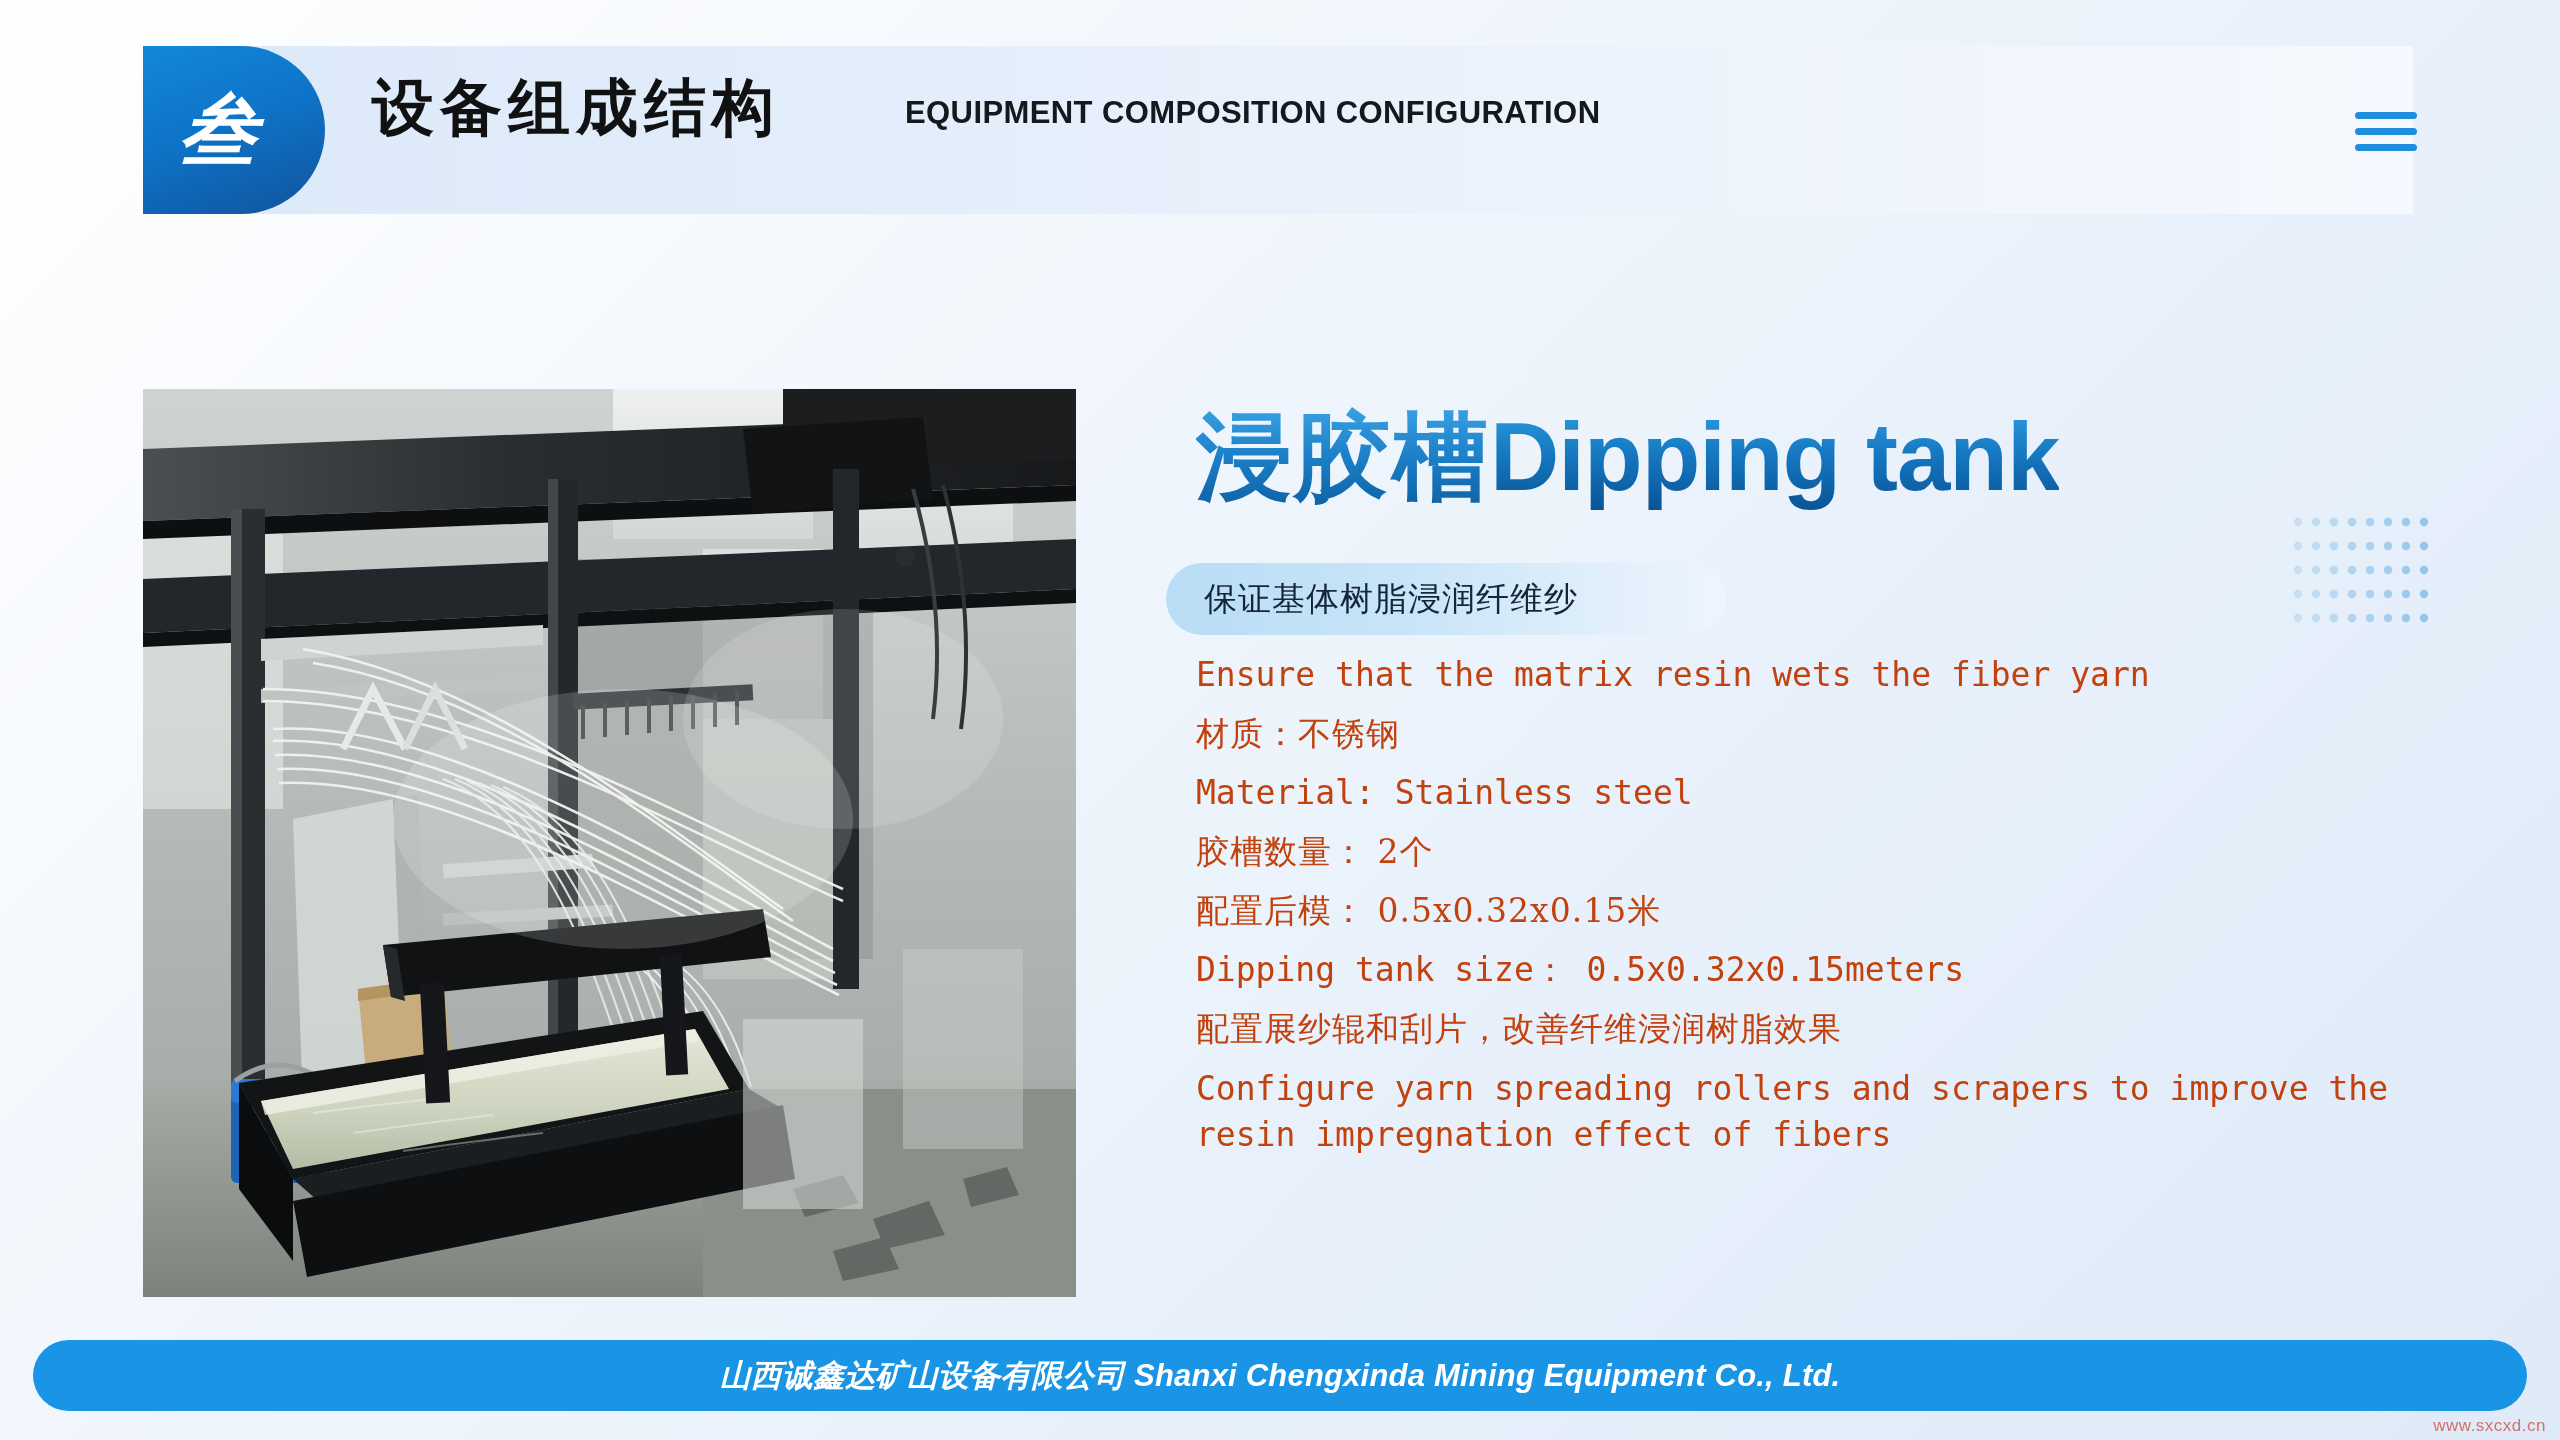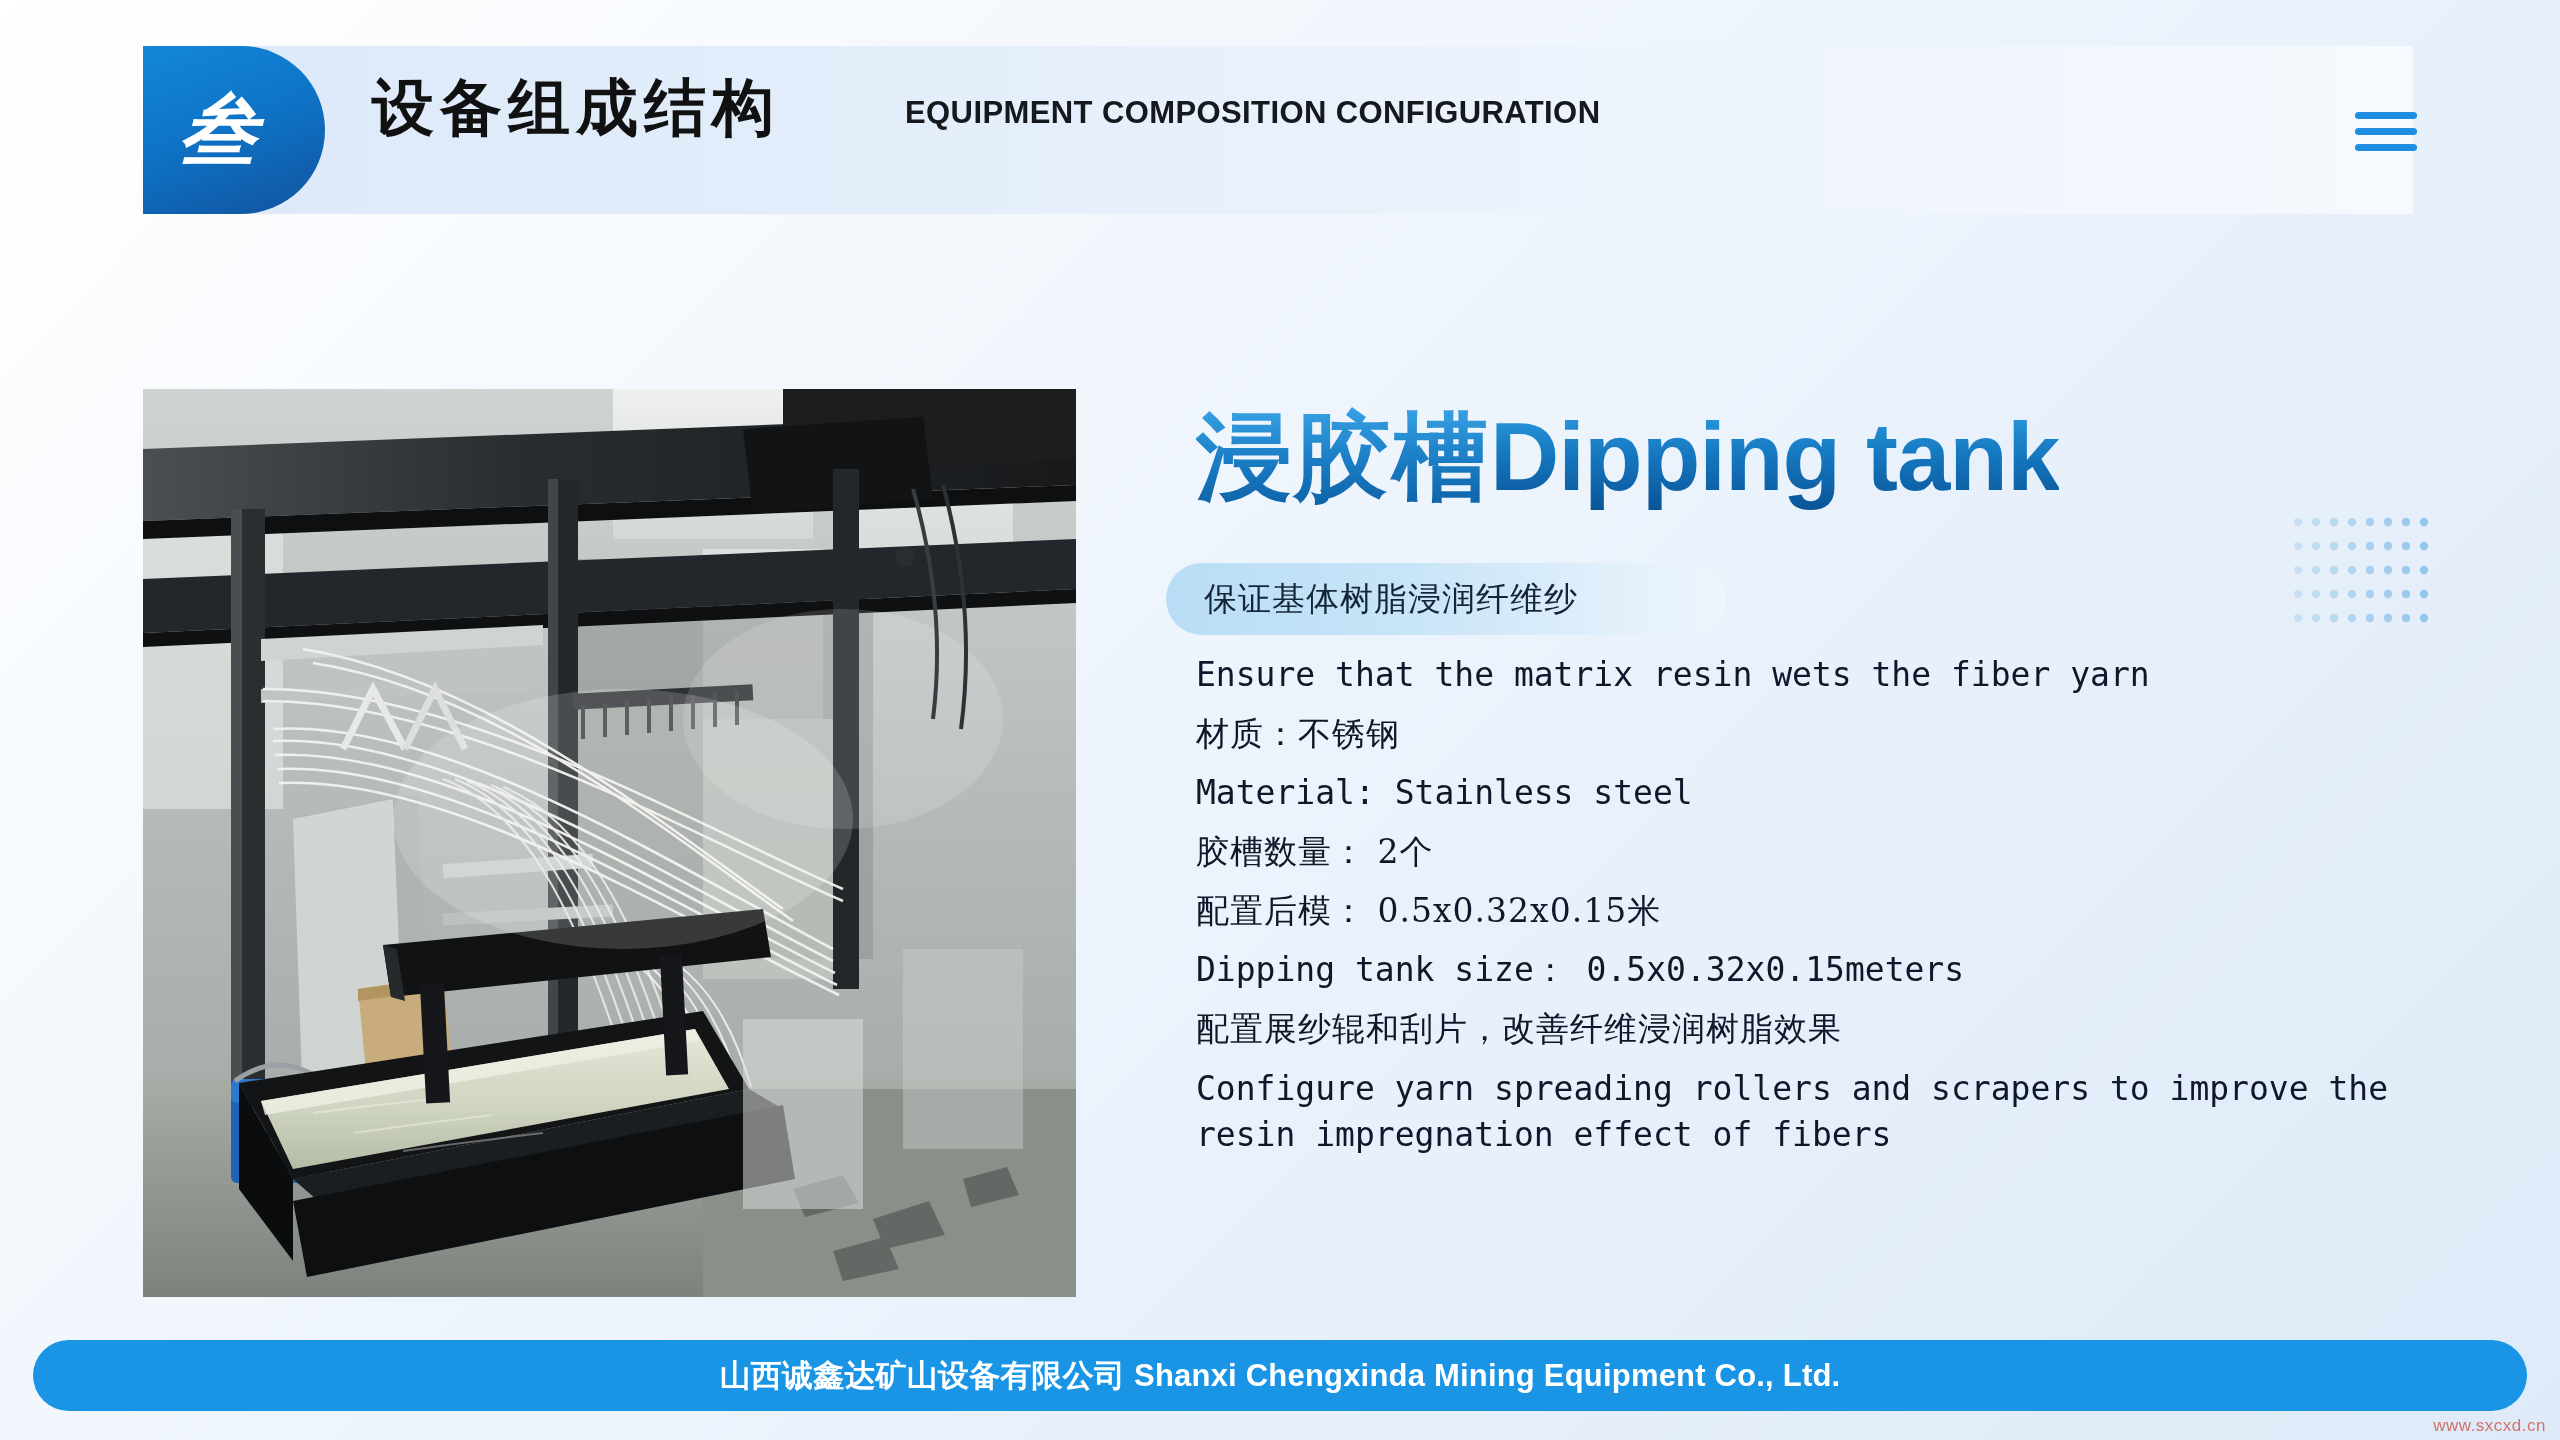--- a/index.html
+++ b/index.html
@@ -148,21 +148,21 @@
     letter-spacing: 1px;
   }
 
   #body-lines {
     position: absolute;
     left: 1196px;
     top: 645px;
     width: 1300px;
   }
   .body-line {
-    color: #0f172a;
+    color: #c2410c;
     white-space: pre-wrap;
     margin-bottom: 0;
   }
   .body-line.en {
     font-family: "DejaVu Sans Mono", monospace;
     font-size: 33px;
     line-height: 59px;
     letter-spacing: 0px;
   }
   .body-line.cn {
@@ -196,20 +196,21 @@
     border-radius: 36px;
     display: flex;
     align-items: center;
     justify-content: center;
   }
   #footer-text {
     color: #ffffff;
     font-family: "Liberation Sans", sans-serif;
     font-size: 31px;
     font-weight: bold;
+    font-style: italic;
     letter-spacing: 0.2px;
     white-space: nowrap;
   }
   #watermark {
     position: absolute;
     right: 14px;
     bottom: 4px;
     font-family: "Liberation Sans", sans-serif;
     font-size: 17px;
     color: #cc4a3a;

